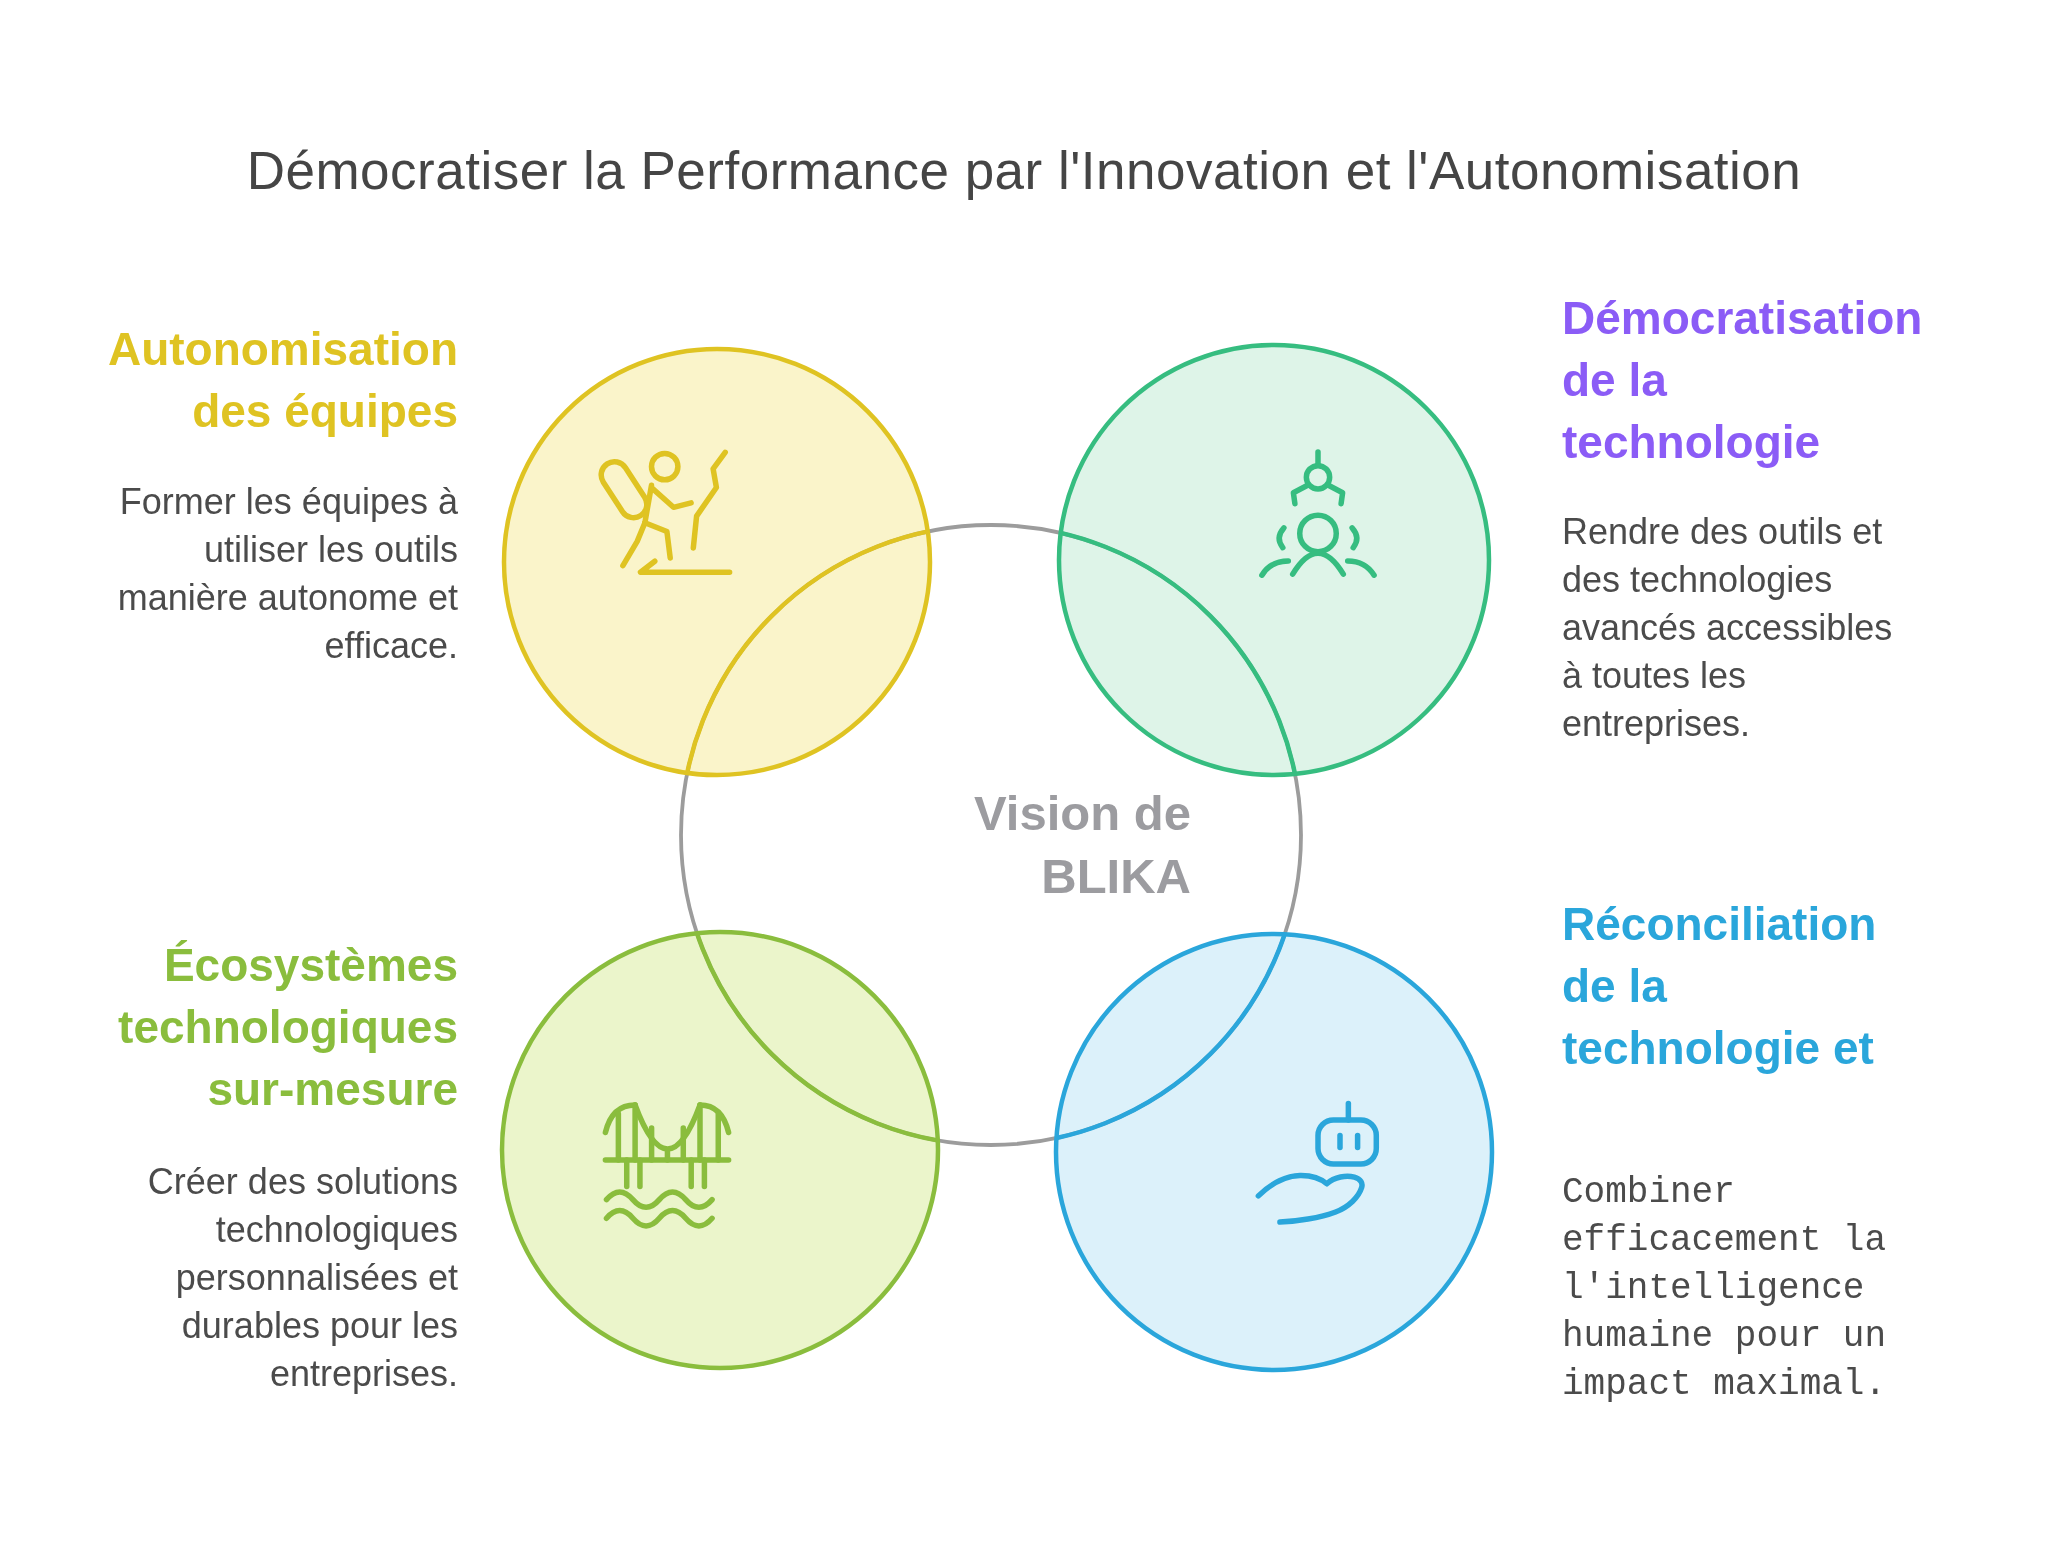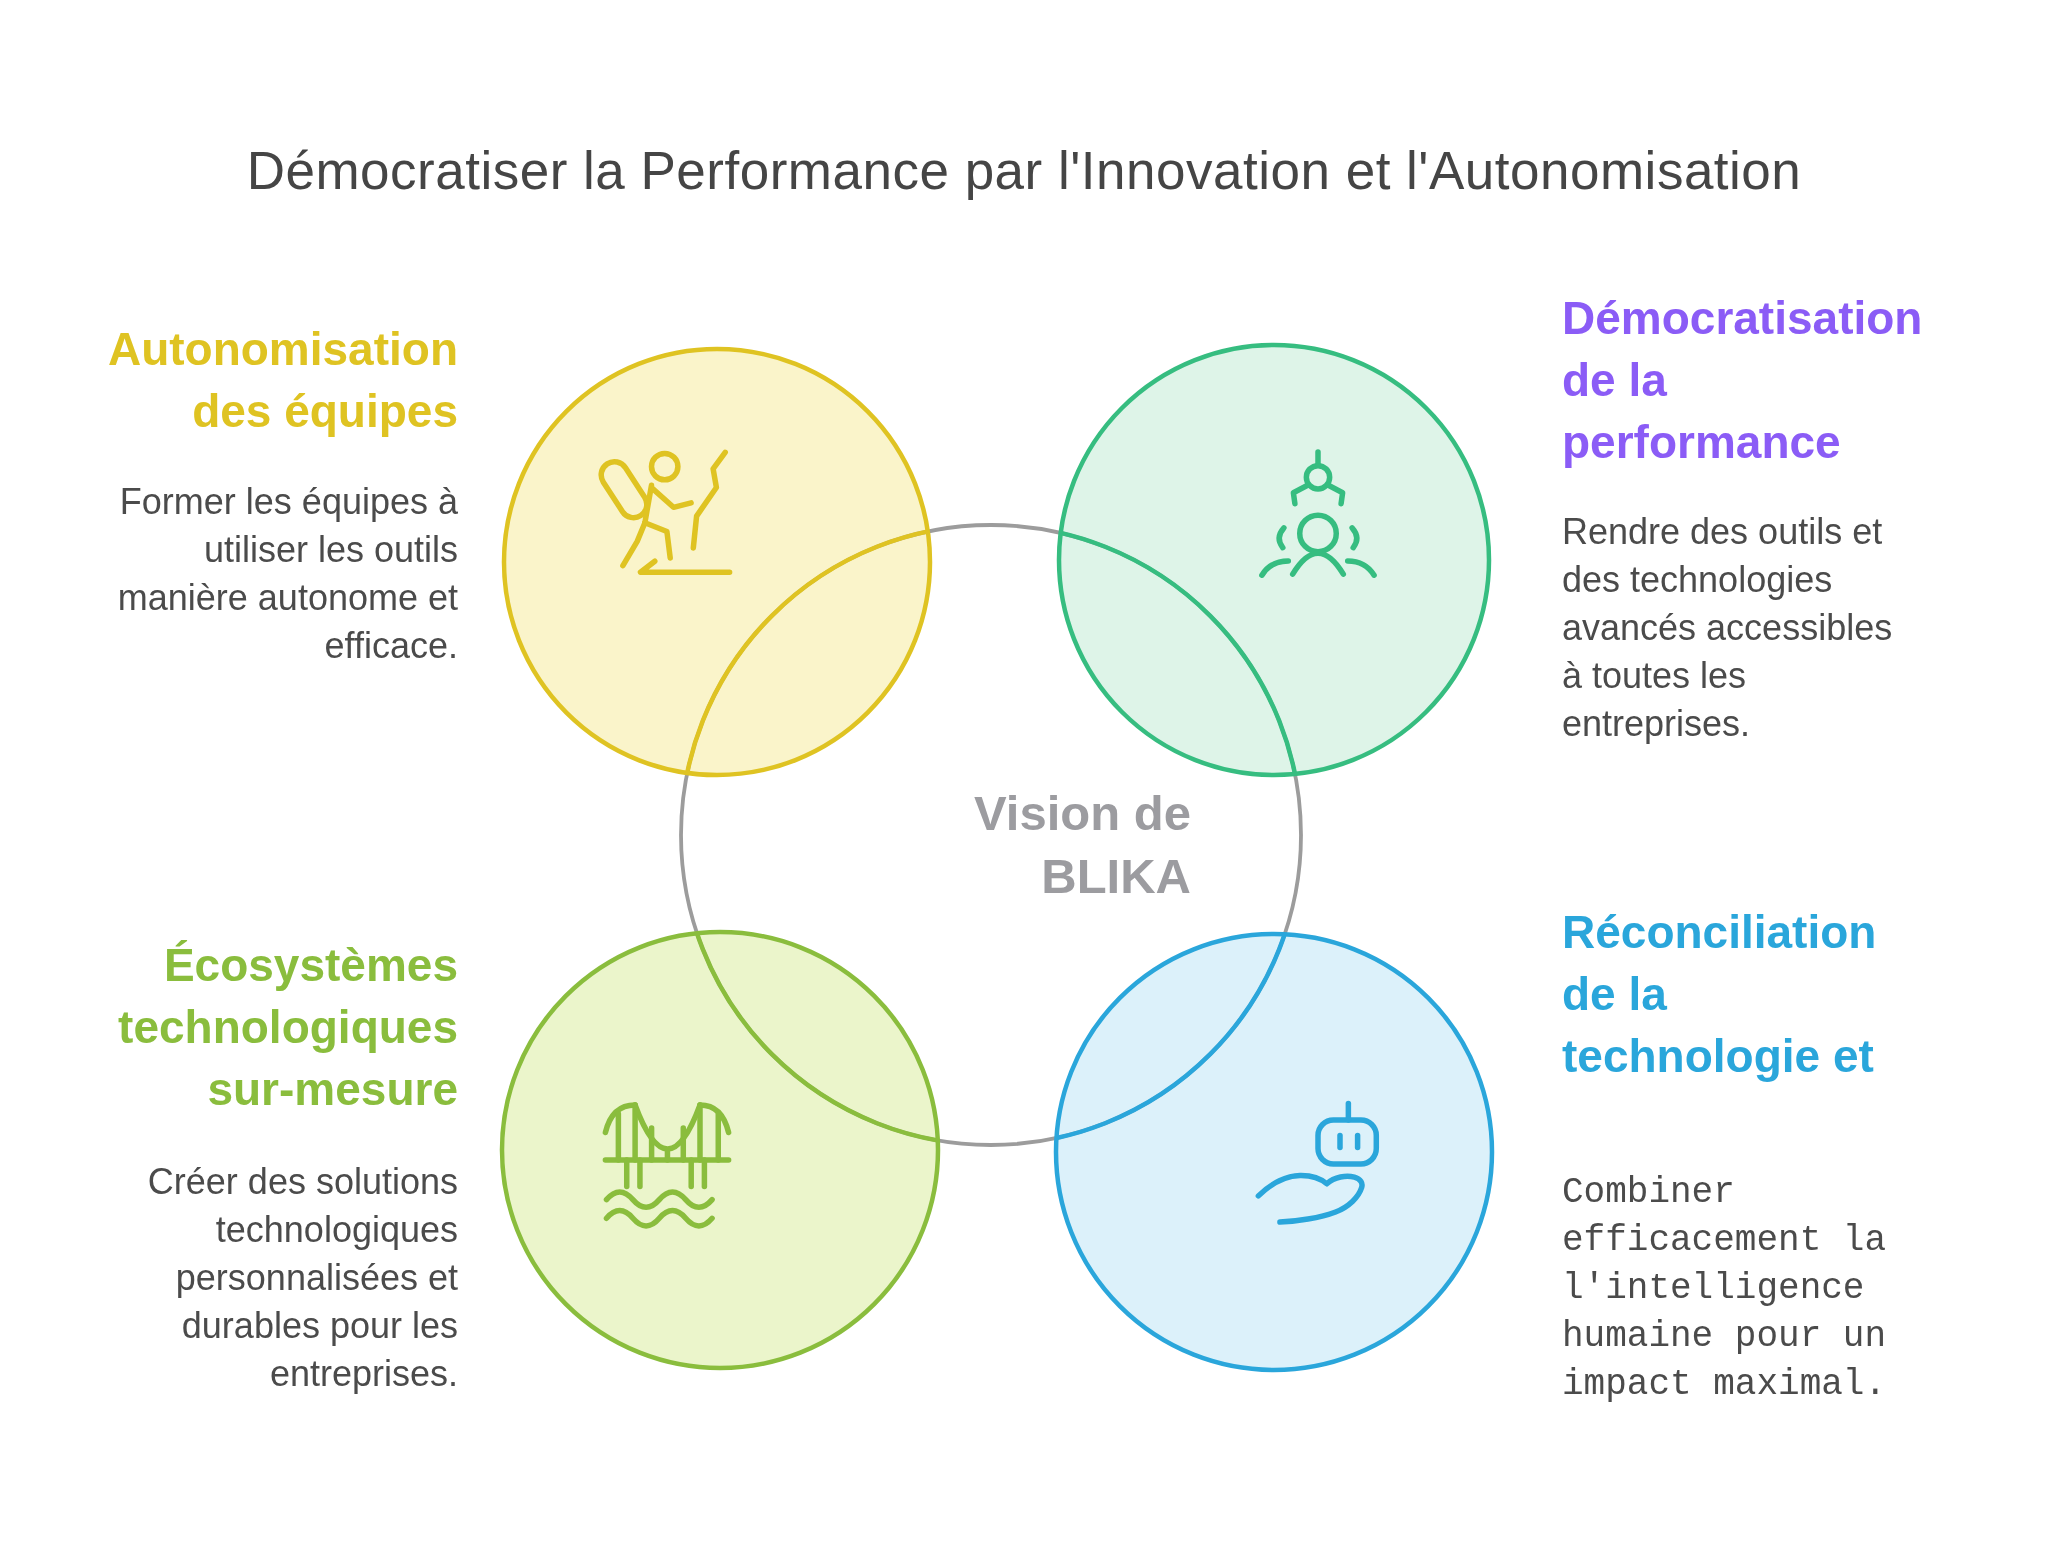--- a/index.html
+++ b/index.html
@@ -13,21 +13,21 @@
     font-size:53px;color:#454545;letter-spacing:0.5px;
   }
   .heading{font-size:46px;font-weight:700;line-height:62px;}
   .body{font-size:36px;line-height:48px;color:#4B4B4B;}
   .col-left{left:58px;width:400px;text-align:right;}
   .col-right{left:1562px;width:440px;text-align:left;}
   .ln{white-space:nowrap;}
   .c-yellow{color:#DFC322;}
   .c-mint{color:#8b5cf6;}
   .c-lime{color:#8ABD3D;}
-  .c-blue{color:#2AA6DB;margin-top:8px;}
+  .c-blue{color:#2AA6DB;}
   #center-label{
     left:791px;top:782px;width:400px;text-align:right;
     font-size:49px;font-weight:700;line-height:63px;color:#9C9CA0;
   }
   #diagram{position:absolute;top:0;left:0;}
   .rim{fill:none;stroke-width:4.5px;}
   .gray-rim{fill:none;stroke:#9C9C9C;stroke-width:3.8px;}
   .icon{fill:none;stroke-width:2.5;stroke-linecap:round;stroke-linejoin:round;}
 </style>
 </head>
@@ -133,21 +133,21 @@
 <div class="abs body col-left" style="top:478px;">
   <div class="ln">Former les équipes à</div>
   <div class="ln">utiliser les outils</div>
   <div class="ln">manière autonome et</div>
   <div class="ln">efficace.</div>
 </div>
 
 <div class="abs heading col-right c-mint" style="top:287px;">
   <div class="ln">Démocratisation</div>
   <div class="ln">de la</div>
-  <div class="ln">performance</div>
+  <div class="ln">technologie</div>
 </div>
 <div class="abs body col-right" style="top:508px;">
   <div class="ln">Rendre des outils et</div>
   <div class="ln">des technologies</div>
   <div class="ln">avancés accessibles</div>
   <div class="ln">à toutes les</div>
   <div class="ln">entreprises.</div>
 </div>
 
 <div class="abs heading col-left c-lime" style="top:934px;">

